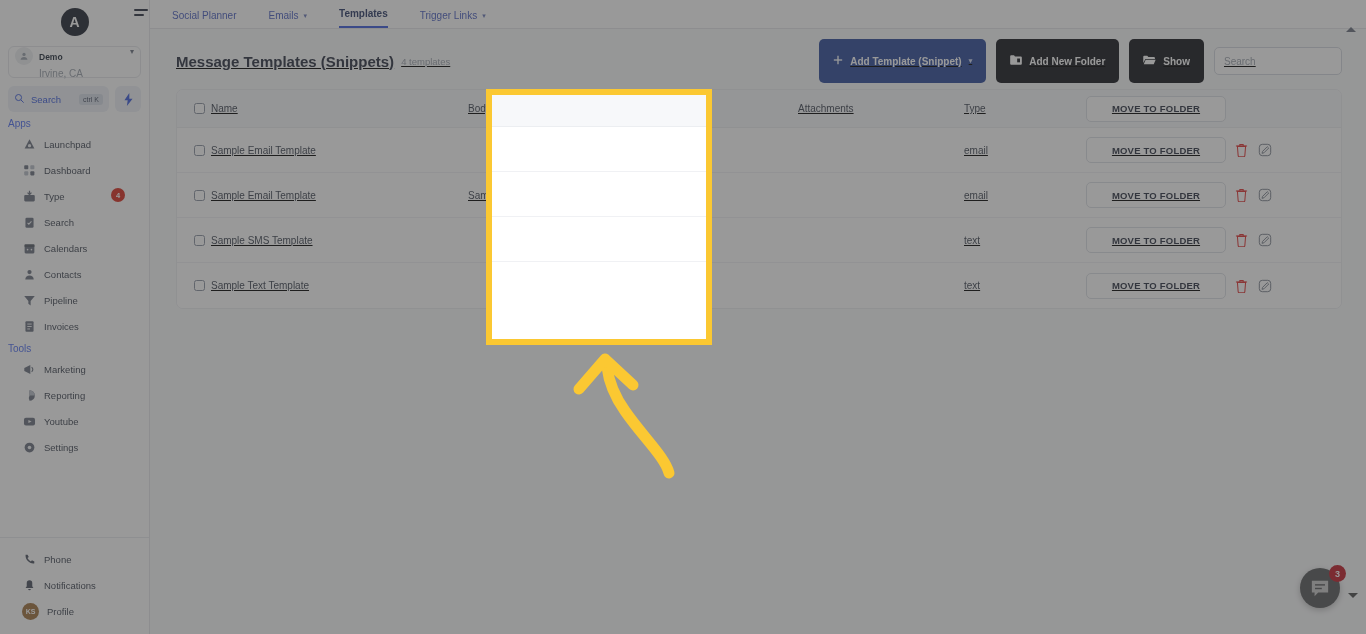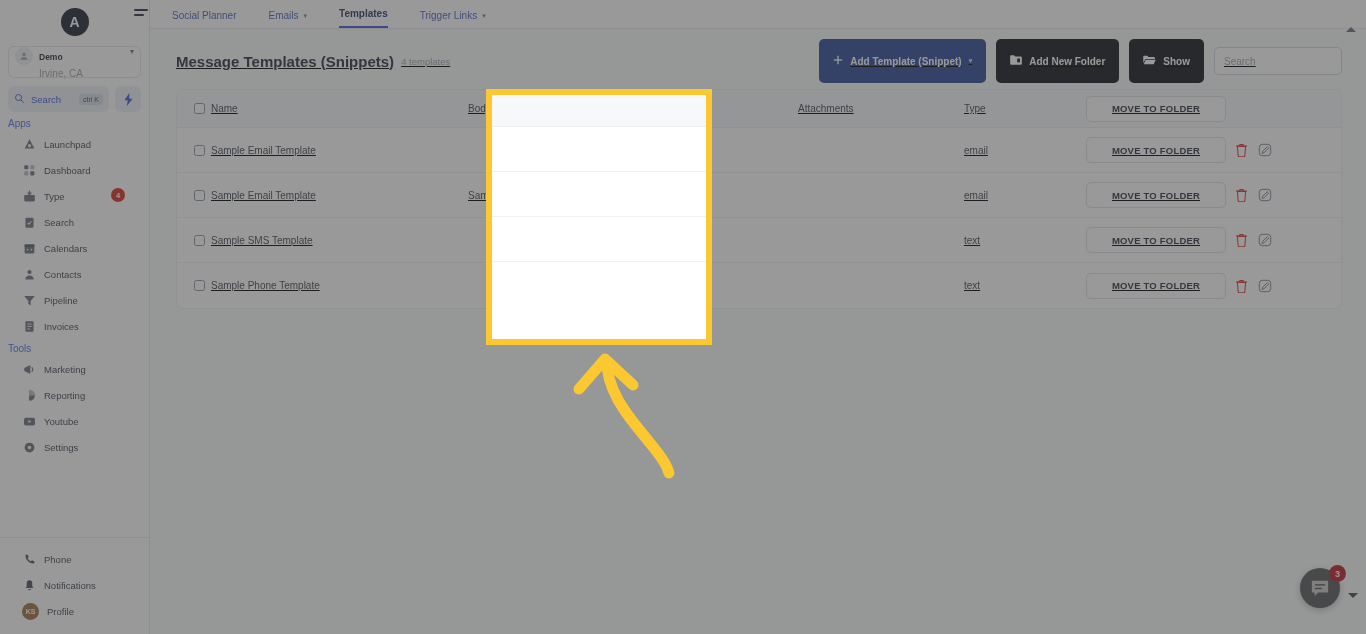--- a/index.html
+++ b/index.html
@@ -557,21 +557,21 @@
                       <rect x="1.5" y="1.5" width="13" height="13" rx="3.4" fill="none" stroke="#7a818c" stroke-width="1.1"></rect>
                       <path d="M10.6 4.2 5.2 9.6l-.6 2.2 2.2-.6 5.4-5.4z" fill="none" stroke="#7a818c" stroke-width="1.1"></path>
                     </svg>
                   </span>
                 </div>
               </div>
               <div class="trow">
                 <div class="c-check">
                   <span class="chk"></span>
                 </div>
-                <div class="c-name td">Sample Phone Template</div>
+                <div class="c-name td">Sample Text Template</div>
                 <div class="c-body td"></div>
                 <div class="c-att td"></div>
                 <div class="c-type td">text</div>
                 <div class="c-act">
                   <div class="mtf-btn">MOVE TO FOLDER</div>
                   <span class="icon-btn">
                     <svg width="13" height="14" viewBox="0 0 14 15">
                       <path d="M2.6 3.6h8.8l-.8 10a1.2 1.2 0 01-1.2 1.1H4.6a1.2 1.2 0 01-1.2-1.1z" fill="none" stroke="#e03131" stroke-width="1.1"></path>
                       <path d="M1 3.2h12M5.2 3.2V1.6h3.6v1.6" fill="none" stroke="#e03131" stroke-width="1.1"></path>
                     </svg>

